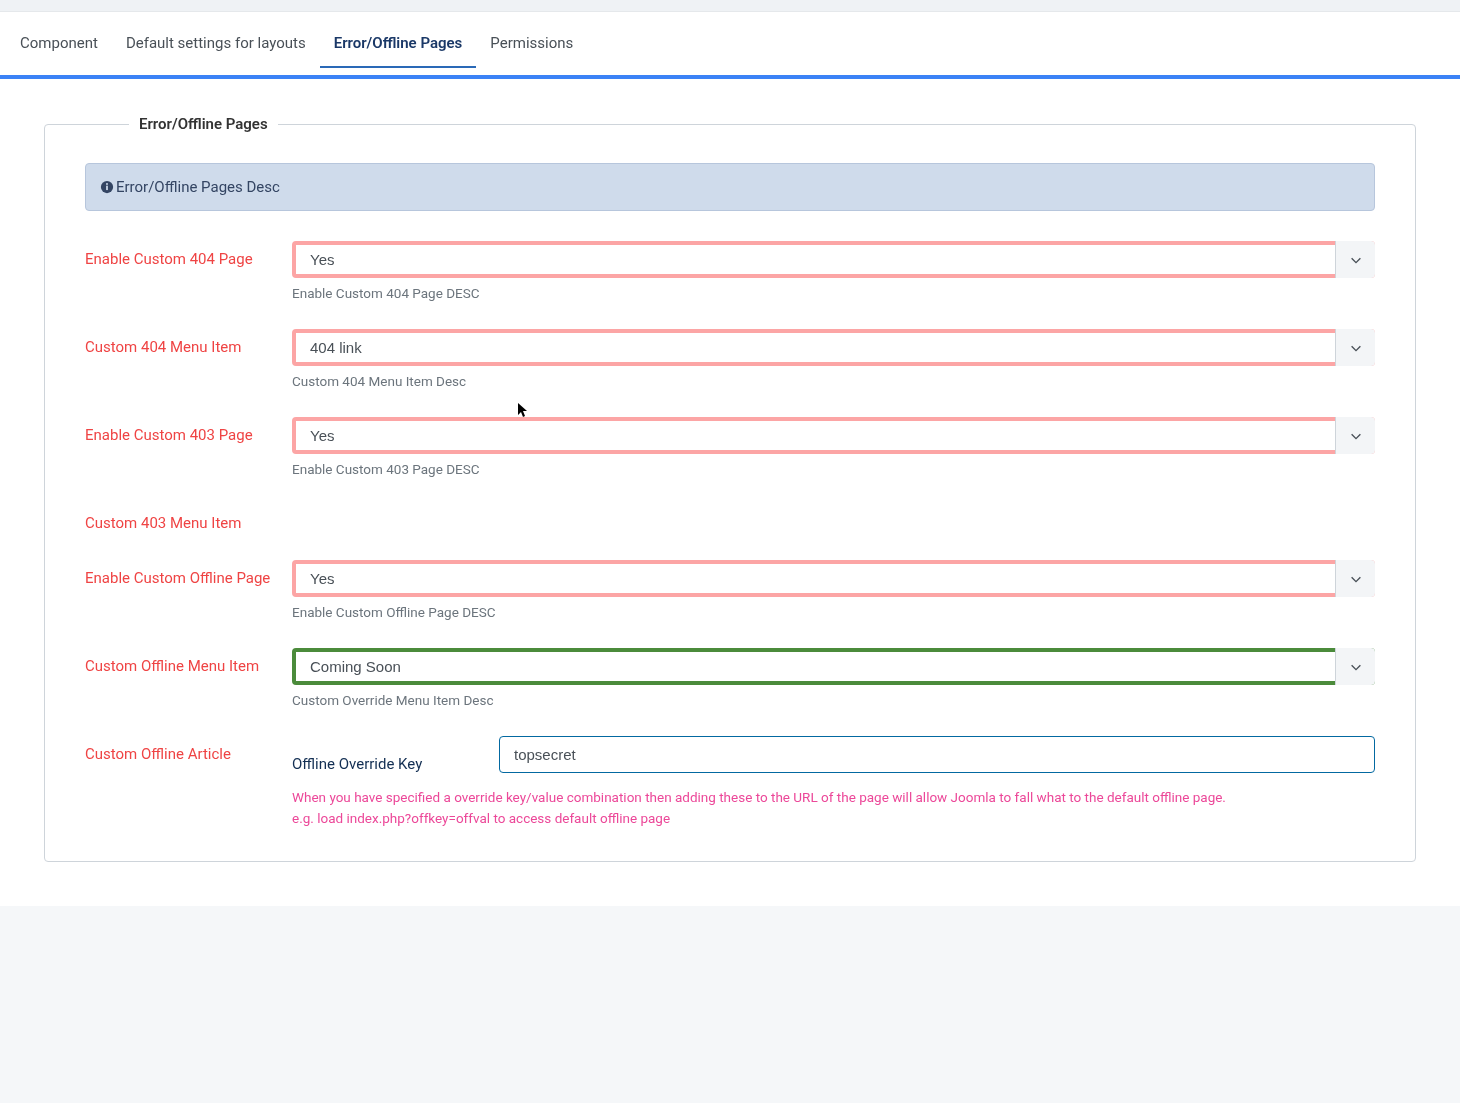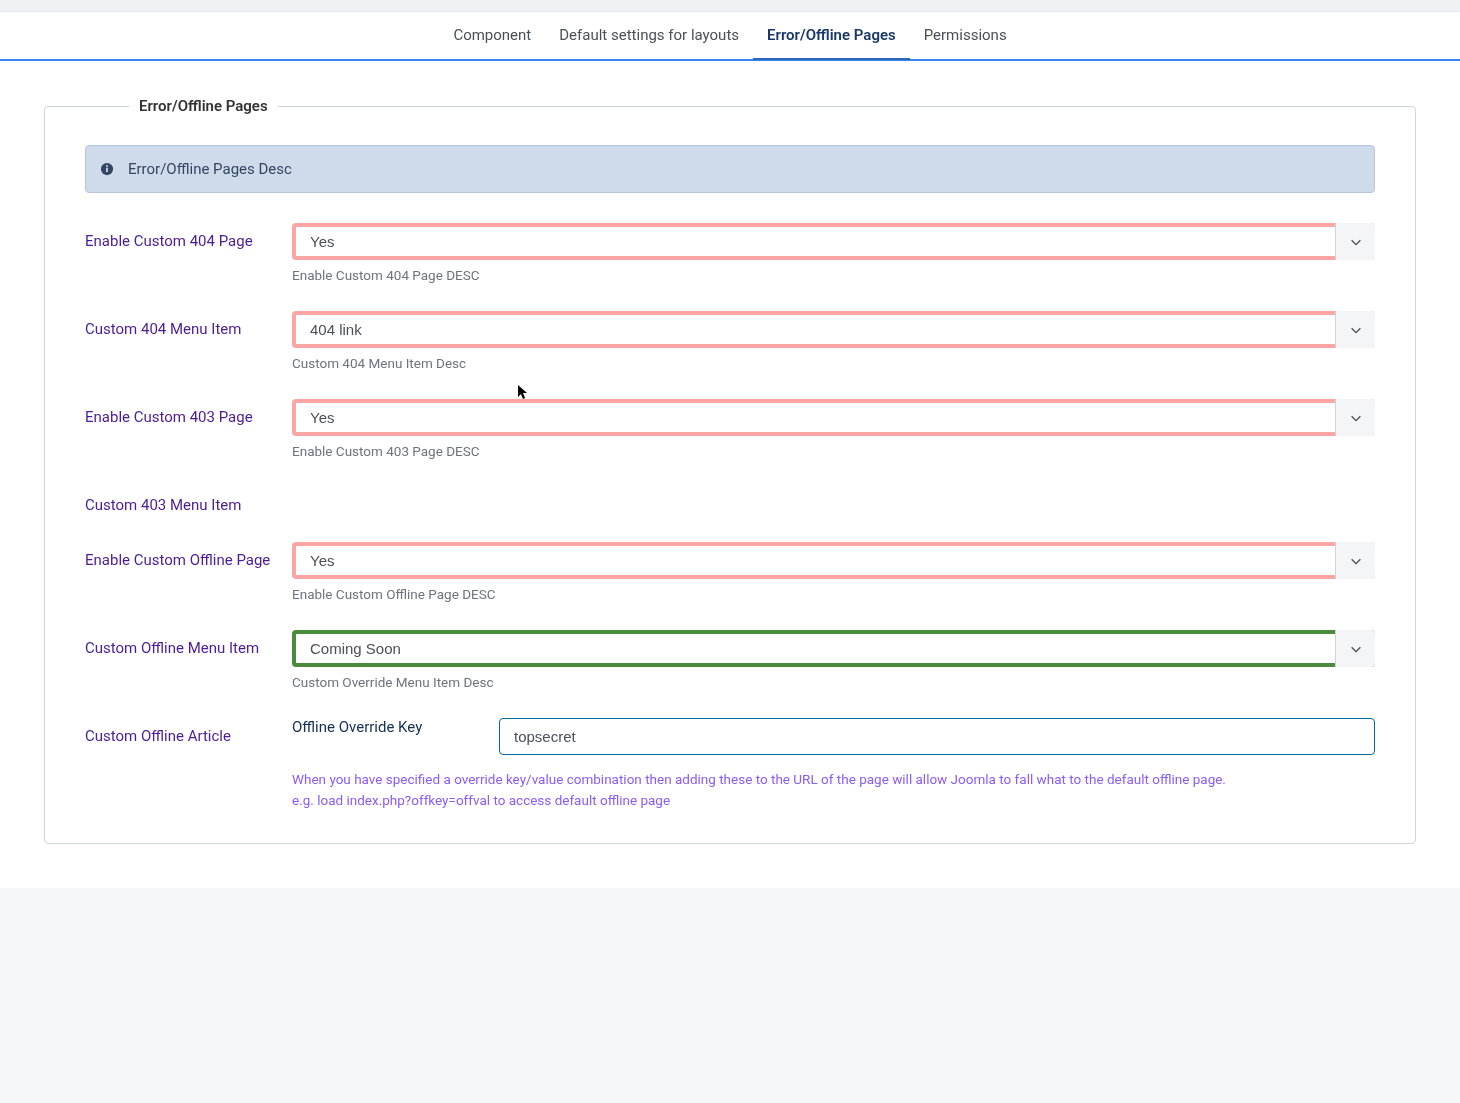--- a/index.html
+++ b/index.html
@@ -13,24 +13,23 @@
       color: #495057;
       font-size: 15px;
     }
     .top-strip {
       height: 12px;
       background: #eff2f5;
       border-bottom: 1px solid #e5e8eb;
     }
     .tabs-container {
       background: #fff;
-      border-bottom: 2px solid #3b82f6;
-      padding: 0 6px;
-      display: flex;
-      justify-content: center;
+      border-bottom: 4px solid #3b82f6;
+      padding: 8px 6px;
+      display: flex;
     }
     .tab {
       padding: 14px 14px;
       cursor: pointer;
       color: #495057;
       font-size: 15px;
       border-bottom: 2px solid transparent;
       margin-bottom: -1px;
     }
     .tab.active {
@@ -58,42 +57,42 @@
     }
     .alert-desc {
       background: #cfdbeb;
       border: 1px solid #b7c6dc;
       color: #344563;
       border-radius: 4px;
       padding: 14px 14px;
       margin-bottom: 30px;
       display: flex;
       align-items: center;
-      gap: 14px;
+      gap: 2px;
       font-size: 15px;
     }
     .alert-icon {
       width: 14px;
       height: 14px;
       display: inline-block;
       flex-shrink: 0;
     }
     .alert-icon svg { display: block; }
     .control-group {
       display: flex;
       align-items: flex-start;
       margin-bottom: 28px;
     }
     .control-group:last-child {
       margin-bottom: 0;
     }
     .control-label {
       width: 207px;
       flex-shrink: 0;
-      color: #4c1d95;
+      color: #ef4444;
       font-size: 15px;
       padding-top: 9px;
     }
     .controls {
       flex: 1;
     }
     .select-wrap {
       position: relative;
       width: 100%;
     }
@@ -133,21 +132,21 @@
       width: 14px;
       height: 14px;
     }
     .field-desc {
       font-size: 13.5px;
       color: #6c757d;
       margin-top: 7px;
     }
     .nested-group {
       display: flex;
-      align-items: flex-start;
+      align-items: flex-end;
       margin-bottom: 14px;
     }
     .nested-label {
       width: 207px;
       flex-shrink: 0;
       color: #132f53;
       font-size: 15px;
     }
     .nested-input {
       flex: 1;
@@ -157,21 +156,21 @@
       height: 37px;
       padding: 0 14px;
       border: 1px solid #0369a1;
       border-radius: 4px;
       background: #fff;
       font-size: 15px;
       color: #495057;
     }
     .note-text {
       font-size: 13.5px;
-      color: #8b5cf6;
+      color: #ec4899;
       line-height: 1.55;
       margin-top: 0;
     }
     .cursor-arrow {
       position: absolute;
       pointer-events: none;
     }
     .cursor-arrow svg { display: block; }
   </style>
 </head>

